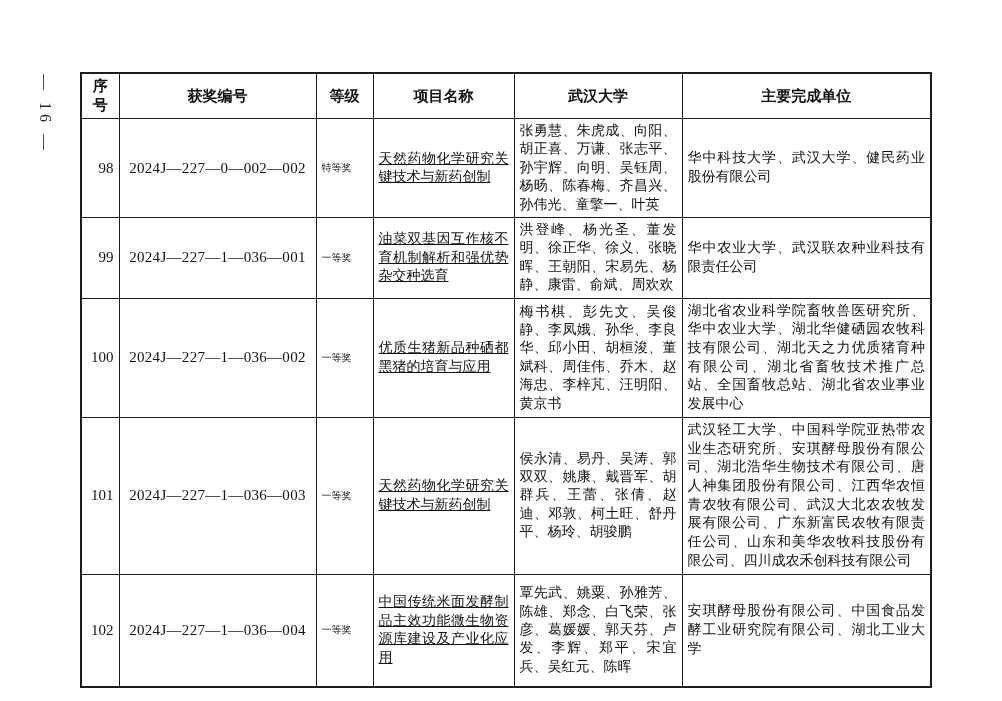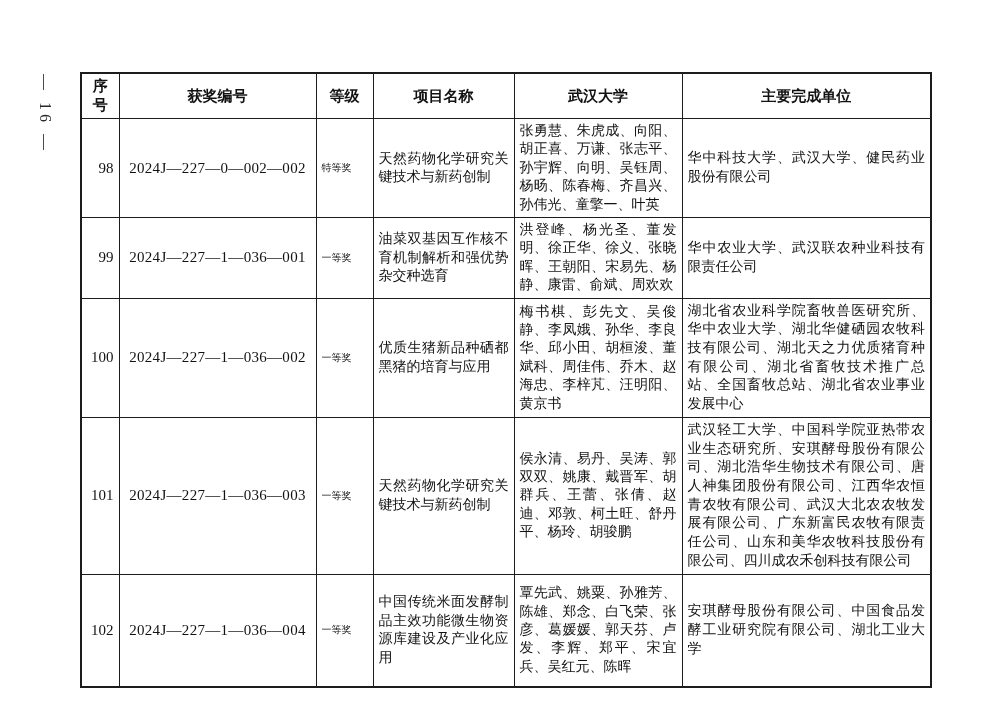--- a/index.html
+++ b/index.html
@@ -25,21 +25,21 @@
     padding:3px 5px;
     overflow:hidden;
   }
   th.hdr{
     font-weight:bold;font-size:15px;text-align:center;padding:2px 1px;
     font-family:"Liberation Sans","DejaVu Sans",sans-serif;
   }
   td.c-center{text-align:right;font-size:15px;}
   td.c-id{text-align:center;font-size:15px;letter-spacing:0.3px;white-space:nowrap;}
   td.c-grade{text-align:left;font-size:10px;}
-  td.c-proj{font-size:14px;line-height:18.5px;text-align:justify;text-align-last:left;padding:3px 6px;}
+  td.c-proj{font-size:14px;line-height:18.5px;text-align:justify;text-align-last:left;padding:3px 6px;text-decoration:underline;}
   td.c-people{font-size:14px;line-height:18.4px;text-align:justify;text-align-last:left;padding:3px 4px;}
   td.c-org{font-size:14px;line-height:18.7px;text-align:justify;text-align-last:left;padding:3px 6px;}
   tr.h-hdr{height:40px;}
   tr.h-r0{height:90px;}
   tr.h-r1{height:78px;}
   tr.h-r2{height:114px;}
   tr.h-r3{height:150px;}
   tr.h-r4{height:113px;}
 </style>
 </head>

